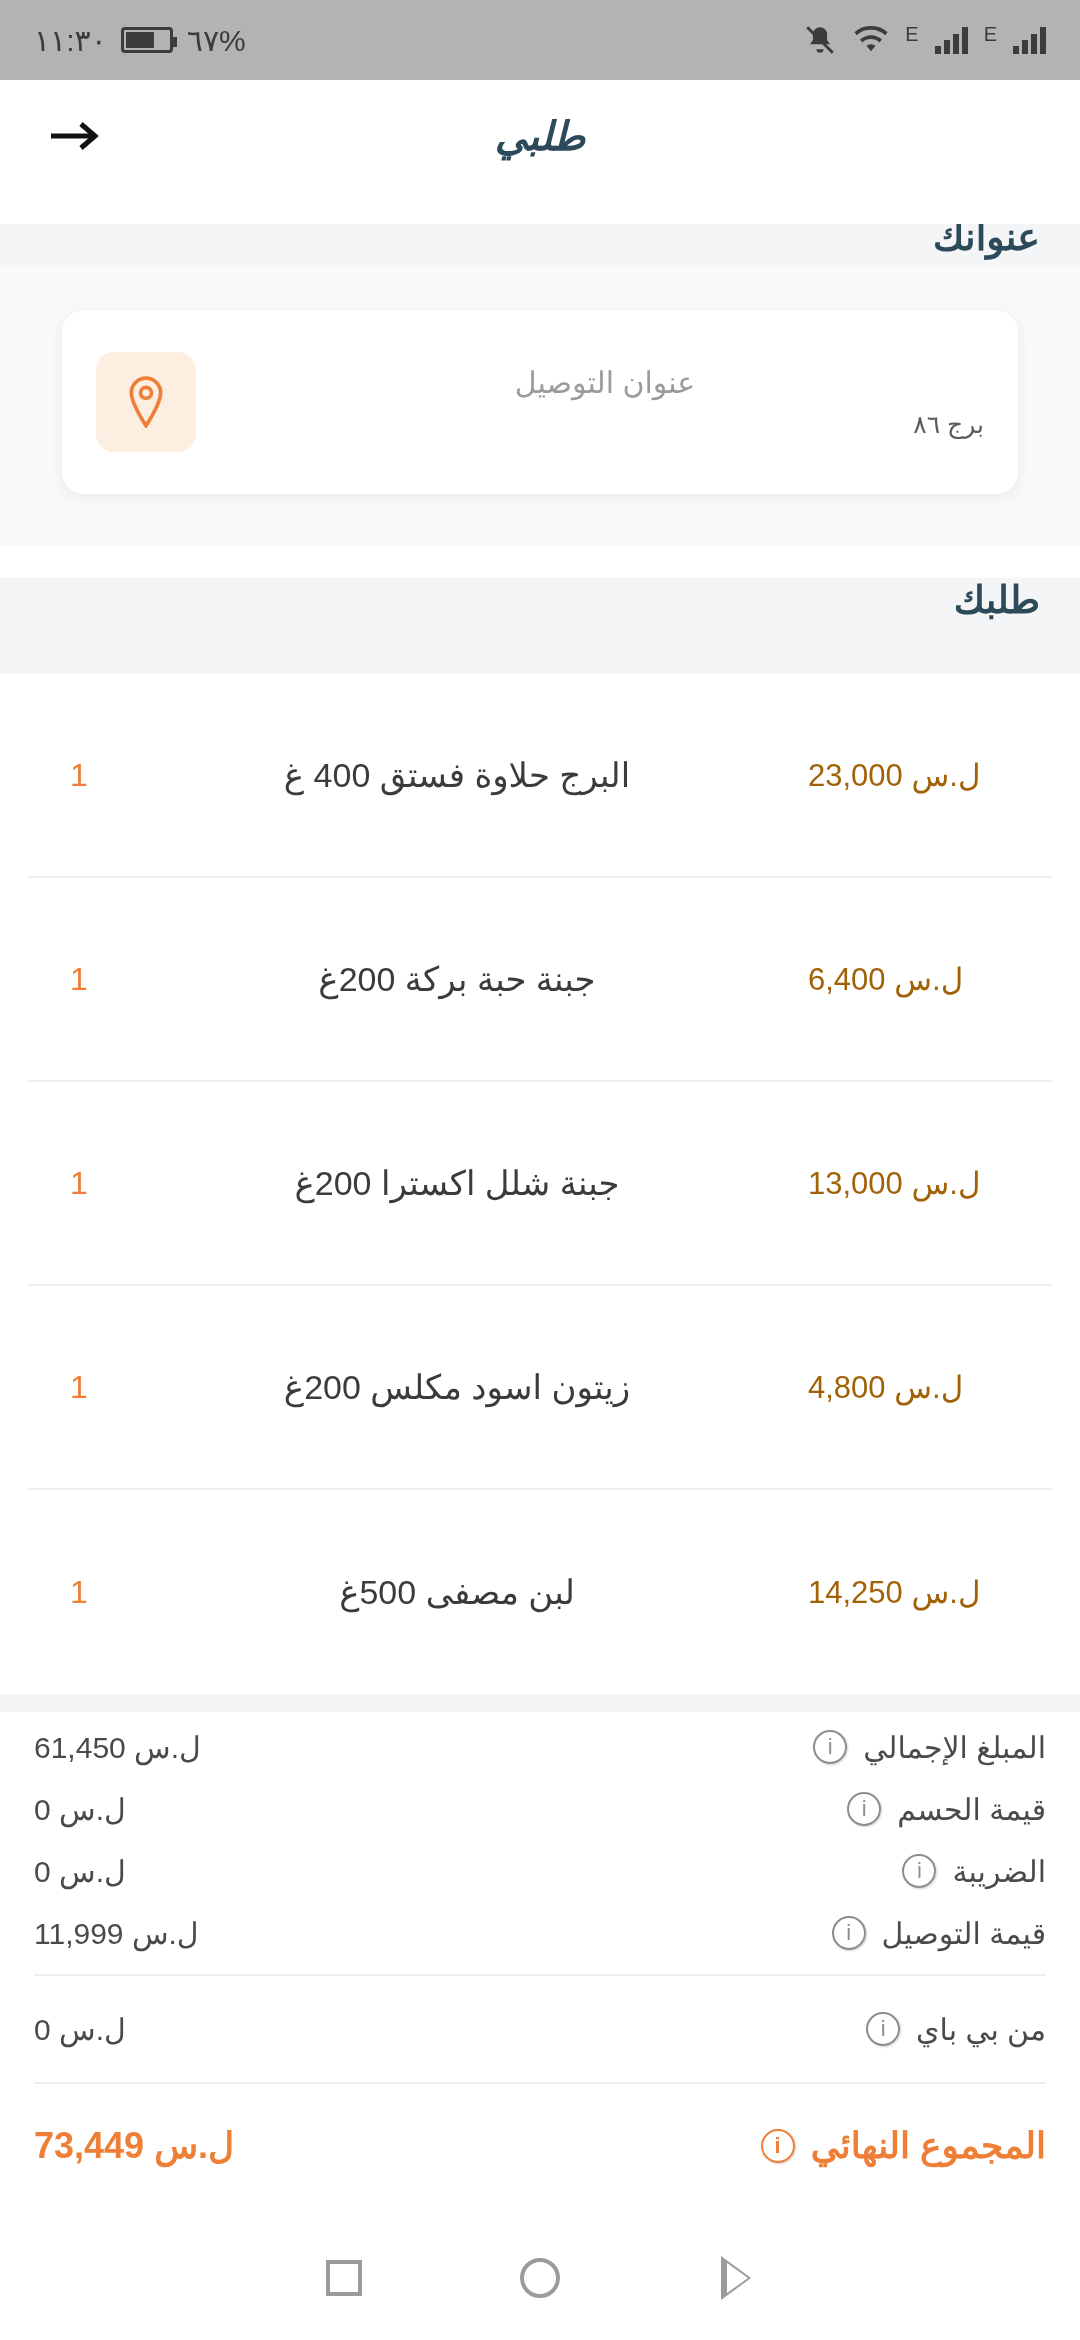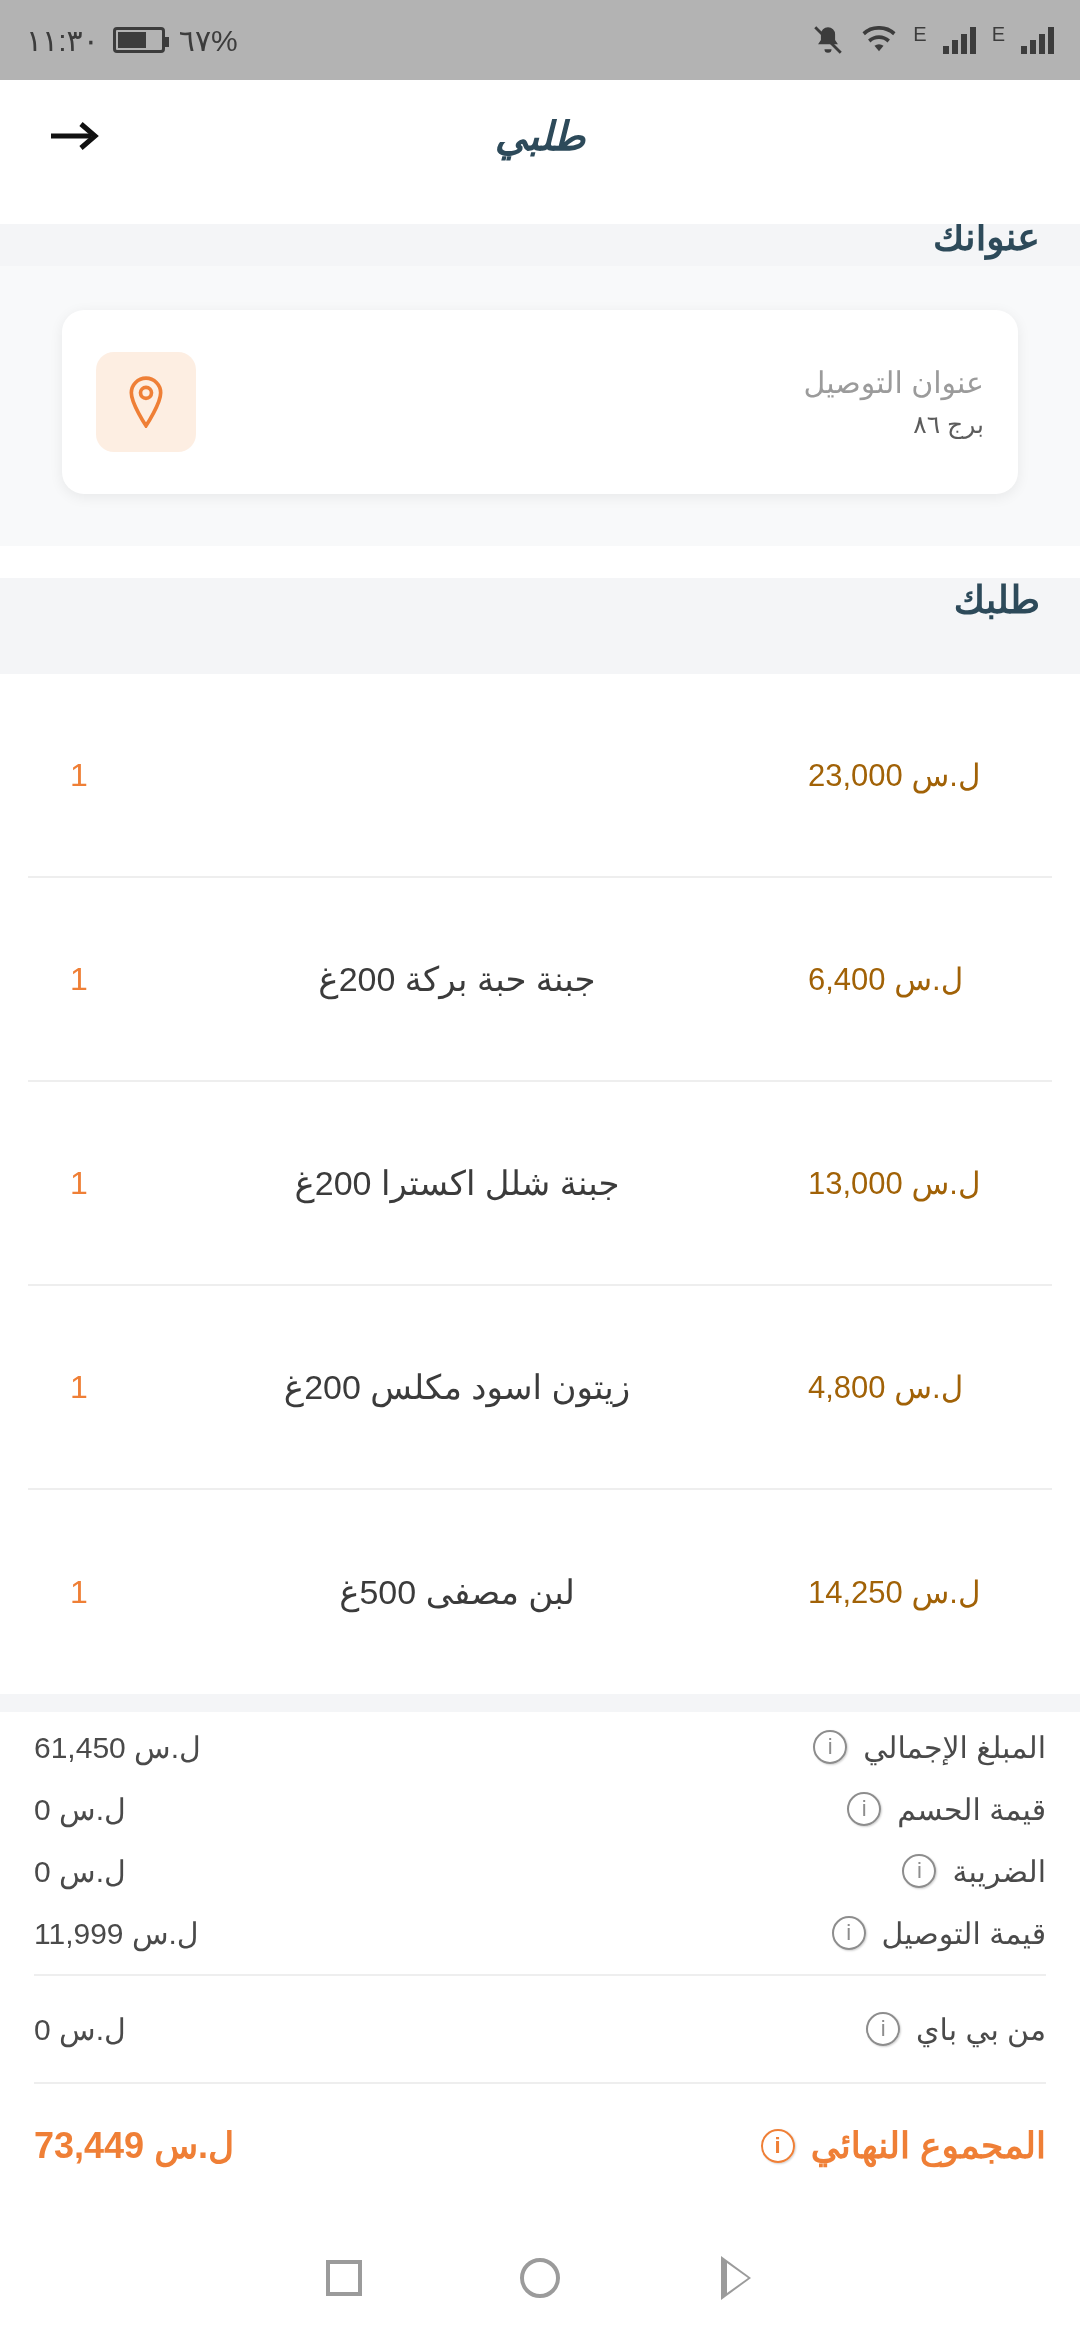--- a/index.html
+++ b/index.html
@@ -19,21 +19,21 @@
     background: #ffffff;
   }
 
   
   .status-bar {
     height: 80px;
     background: #b3b3b3;
     display: flex;
     align-items: center;
     justify-content: space-between;
-    padding: 0 26px;
+    padding: 0 34px;
     flex: 0 0 auto;
     direction: ltr;
   }
   .status-left {
     display: flex;
     align-items: center;
     gap: 14px;
     color: #3c3c3c;
     font-size: 30px;
     letter-spacing: 1px;
@@ -145,21 +145,21 @@
     gap: 30px;
   }
   .pin-box {
     width: 100px; height: 100px;
     background: #fdeee2;
     border-radius: 18px;
     display: flex; align-items: center; justify-content: center;
     flex: 0 0 auto;
   }
   .addr-texts { text-align: right; flex: 1 1 auto; }
-  .addr-label { color: #9b9b9b; font-size: 30px; margin-bottom: 10px; }
+  .addr-label { color: #9b9b9b; font-size: 30px; margin-bottom: 10px; text-align: center; }
   .addr-value { color: #5c5c5c; font-size: 25px; }
 
   
   .items { background: #ffffff; padding: 0 28px; }
   .item-row {
     display: flex;
     align-items: center;
     justify-content: space-between;
     height: 204px;
     border-bottom: 2px solid #eeeeee;
@@ -345,20 +345,21 @@
       </div>
     </div>
 
     <div class="section-head normal">
       <span>طلبك</span>
     </div>
 
     <div class="items">
       <div class="item-row">
         <div class="item-price">23,000 ل.س</div>
+        <div class="item-name">البرج حلاوة فستق 400 غ</div>
         <div class="item-qty">1</div>
       </div>
       <div class="item-row">
         <div class="item-price">6,400 ل.س</div>
         <div class="item-name">جبنة حبة بركة 200غ</div>
         <div class="item-qty">1</div>
       </div>
       <div class="item-row">
         <div class="item-price">13,000 ل.س</div>
         <div class="item-name">جبنة شلل اكسترا 200غ</div>

